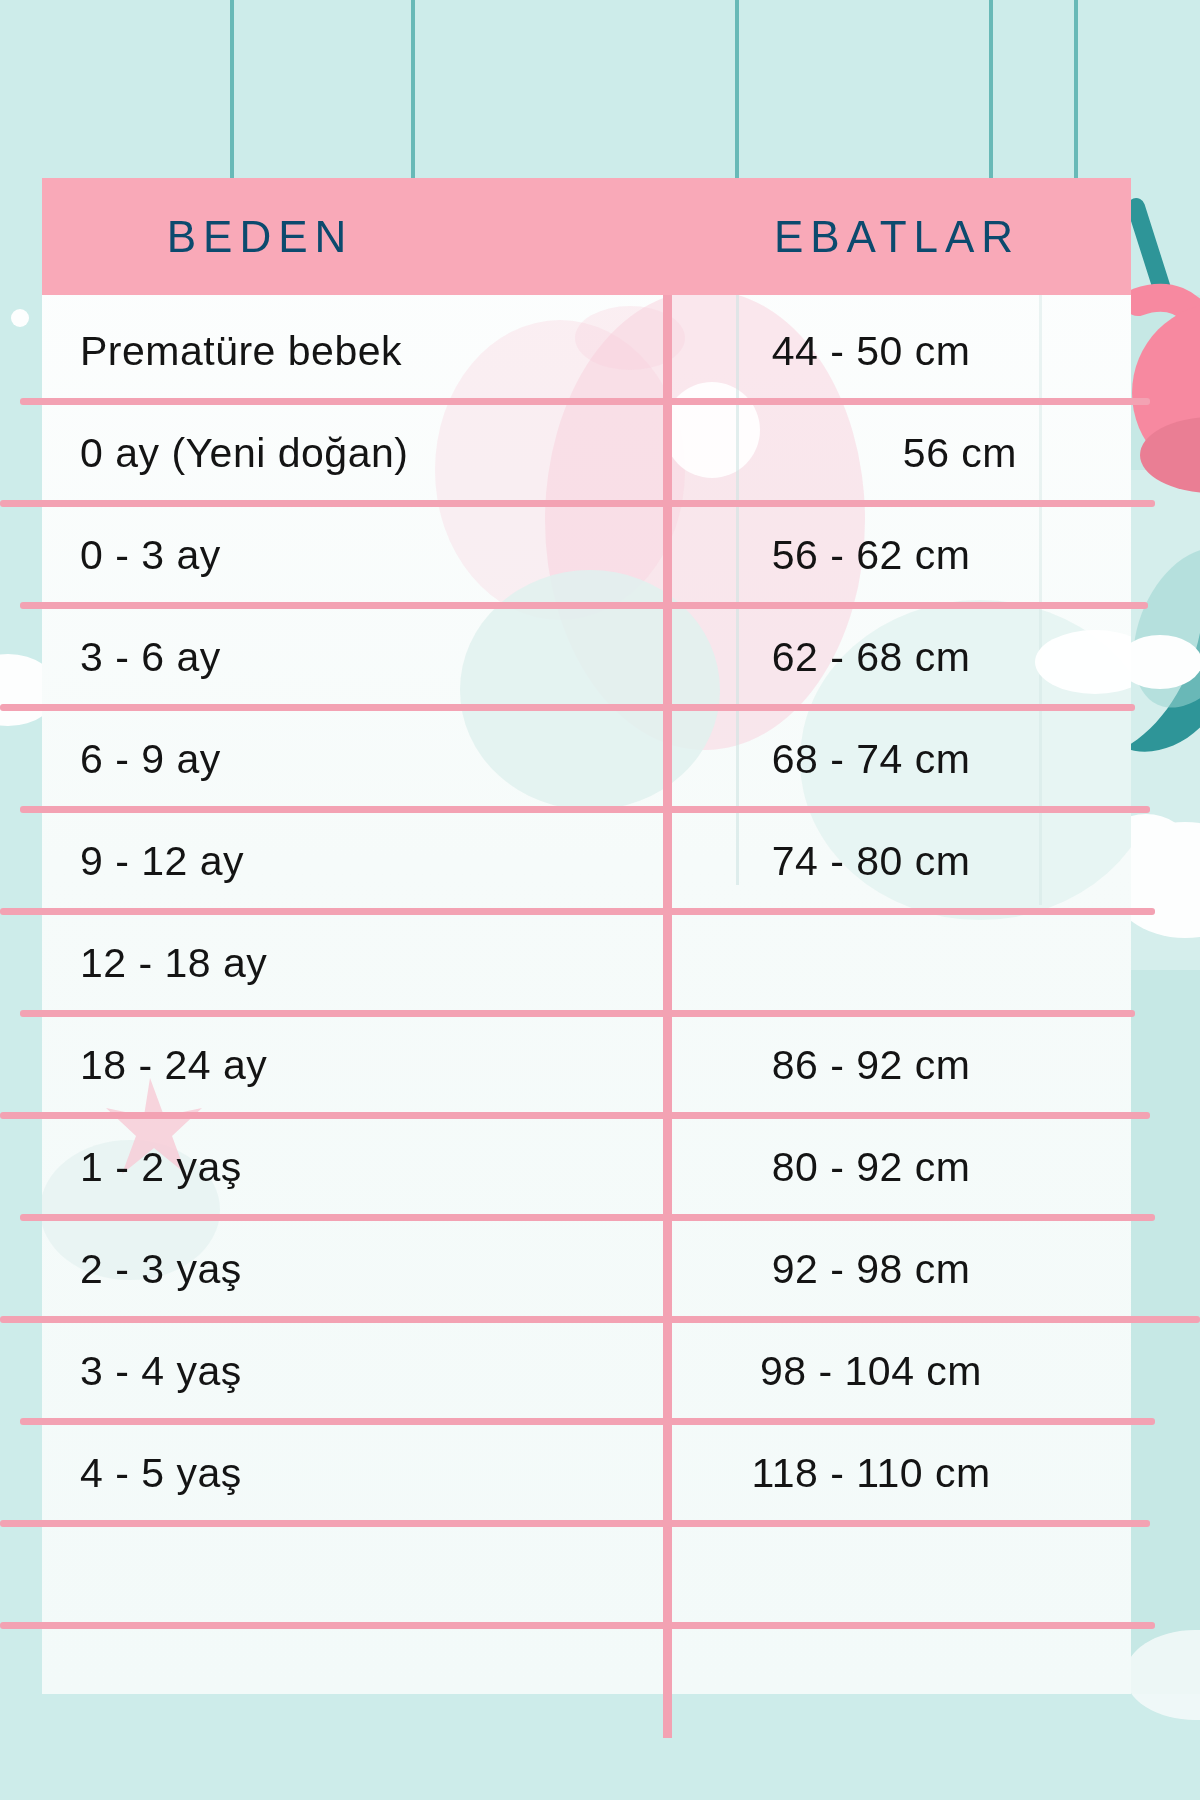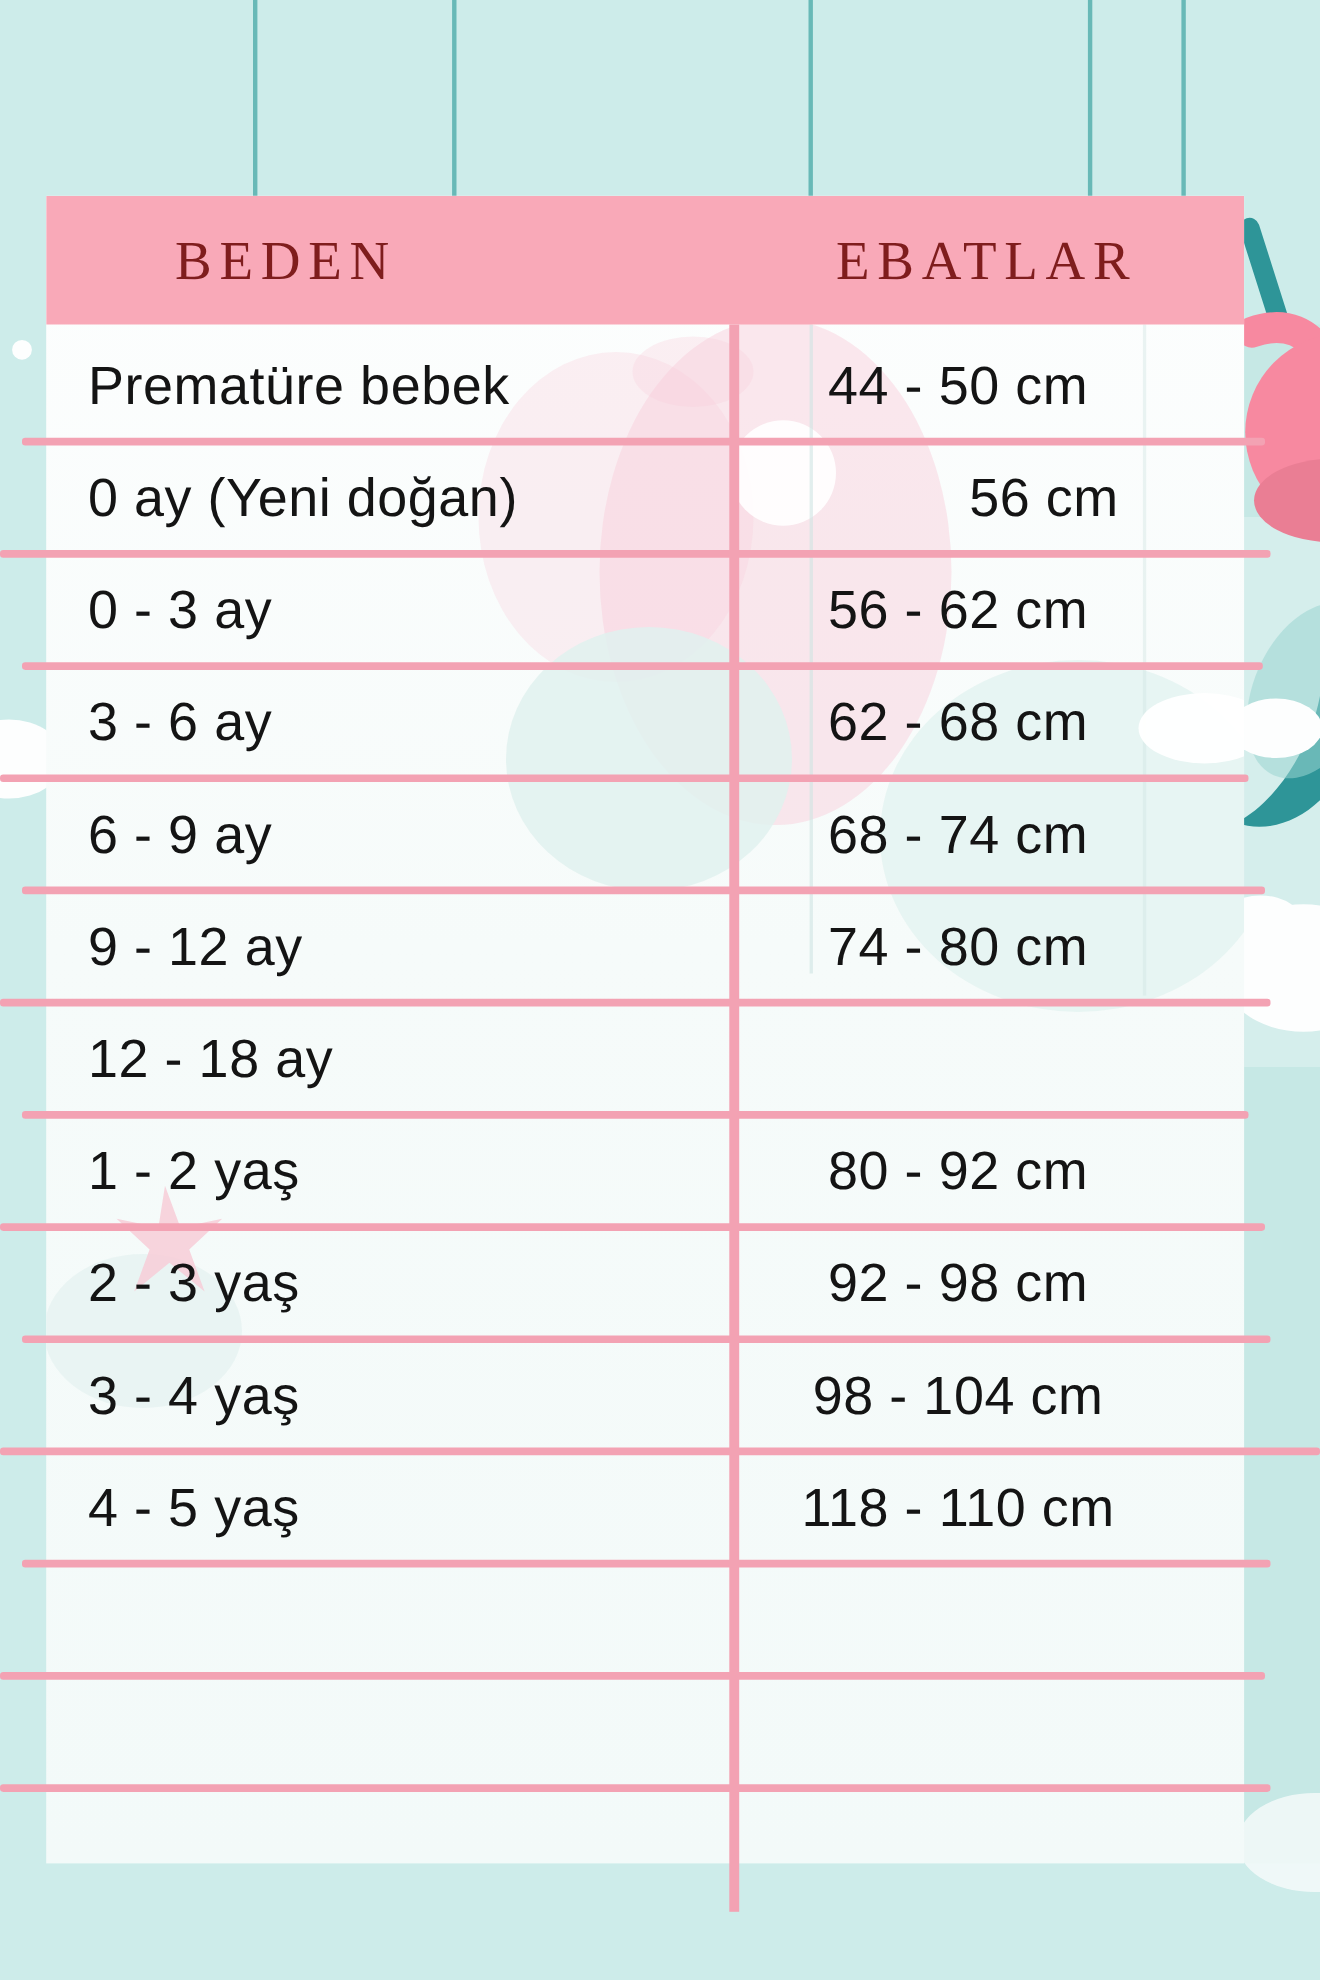--- a/index.html
+++ b/index.html
@@ -17,30 +17,30 @@
     background:linear-gradient(180deg,#fdfefe 0%,#f6fbfa 45%,#f3faf9 100%);
     z-index:2;overflow:hidden;
   }
   .panel-decor{position:absolute;left:0;top:0;z-index:0;}
   .header-band{
     position:absolute;left:0;top:0;width:1089px;height:117px;
     background:#f9a9b8;display:flex;z-index:1;
   }
   .header-cell{
     display:flex;align-items:center;justify-content:center;
-    color:#7f1d1d;font-family:Liberation Serif, serif;
-    font-size:50px;letter-spacing:7px;font-weight:400;
+    color:#0c4a6e;font-family:Liberation Sans, sans-serif;
+    font-size:44px;letter-spacing:7px;font-weight:400;
   }
   .header-cell.left{width:621px;padding-right:185px;box-sizing:border-box;}
   .header-cell.right{width:468px;}
   .rows{
     position:absolute;left:0;top:117px;width:1089px;padding-top:5px;z-index:1;
   }
   .row{height:102px;display:flex;align-items:center;}
-  .cell{font-size:49px;color:#141414;letter-spacing:0.5px;}
+  .cell{font-size:41px;color:#141414;letter-spacing:0.5px;}
   .cell.size{width:621px;box-sizing:border-box;padding-left:38px;text-align:left;}
   .cell.dims{width:416px;box-sizing:border-box;text-align:center;}
   .cell.dims.align-right{text-align:right;padding-right:62px;}
 
   
   .sep{position:absolute;height:7px;background:#f3a2b3;z-index:3;border-radius:3px;}
   .vdivider{
     position:absolute;left:663px;top:295px;width:9px;height:1443px;
     background:#f3a2b3;z-index:3;
   }
@@ -125,20 +125,24 @@
     <div class="cell dims">68 - 74 cm</div>
   </div>
       <div class="row">
     <div class="cell size">9 - 12 ay</div>
     <div class="cell dims">74 - 80 cm</div>
   </div>
       <div class="row">
     <div class="cell size">12 - 18 ay</div>
   </div>
       <div class="row">
+    <div class="cell size">18 - 24 ay</div>
+    <div class="cell dims">86 - 92 cm</div>
+  </div>
+      <div class="row">
     <div class="cell size">1 - 2 yaş</div>
     <div class="cell dims">80 - 92 cm</div>
   </div>
       <div class="row">
     <div class="cell size">2 - 3 yaş</div>
     <div class="cell dims">92 - 98 cm</div>
   </div>
       <div class="row">
     <div class="cell size">3 - 4 yaş</div>
     <div class="cell dims">98 - 104 cm</div>

